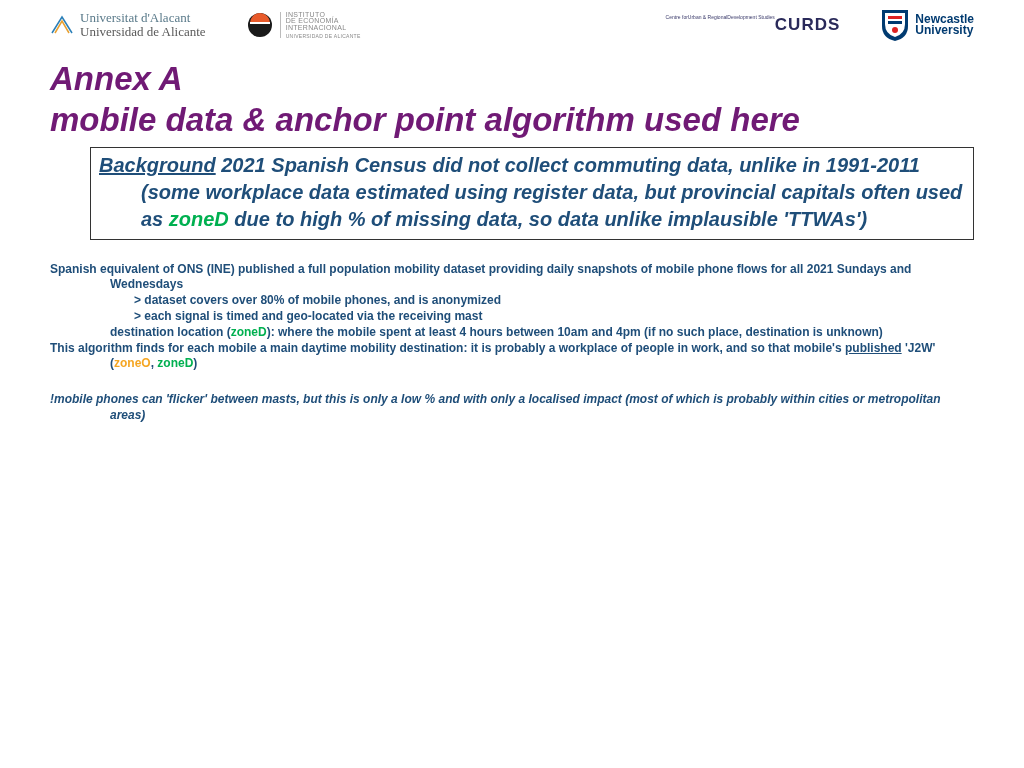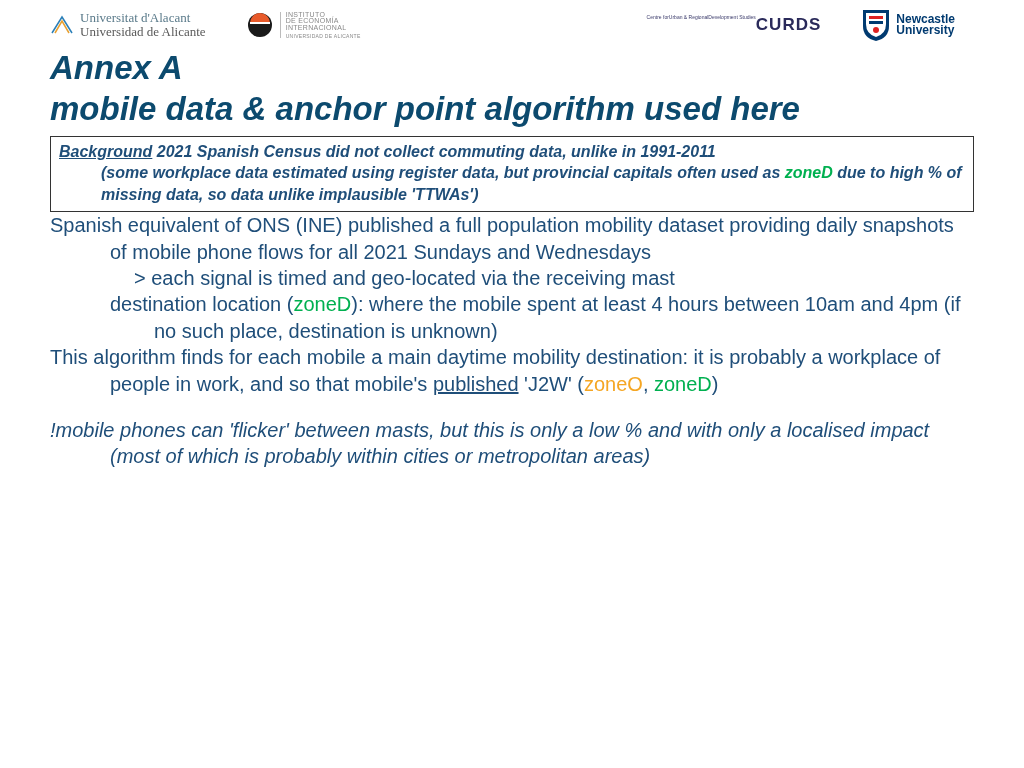--- a/index.html
+++ b/index.html
@@ -7,21 +7,21 @@
     width: 1024px;
     height: 768px;
     background: #ffffff;
     font-family: Arial, Helvetica, sans-serif;
     position: relative;
     overflow: hidden;
   }
   .logo-bar {
     display: flex;
     align-items: center;
-    padding: 8px 69px 4px 50px;
+    padding: 8px 50px 4px 50px;
     gap: 40px;
   }
   .logo {
     display: flex;
     align-items: center;
     gap: 6px;
   }
   .ua-tri {
     width: 24px; height: 20px; position: relative;
   }
@@ -40,40 +40,42 @@
   .nu-shield { width:30px; height:34px; }
   .nu-text { display:flex; flex-direction:column; line-height:0.95; }
   .nu-text span { font-size:12px; font-weight:bold; color:#003a70; }
 
   .slide-content { padding: 0 50px; }
   .title {
     font-family: Arial, sans-serif;
     font-style: italic;
     font-weight: bold;
     font-size: 33px;
-    color: #0c4a6e;
+    color: #701a75;
     line-height: 1.25;
-    margin-top: 1px;
+    margin-top: 12px;
   }
   .box {
     border: 1px solid #333;
     padding: 4px 8px 6px 8px;
     margin-top: 6px;
     font-style: italic;
     font-weight: bold;
     color: #1f4e79;
-    font-size: 16px;
+    font-size: 20px;
     line-height: 1.35;
+    margin-left: 40px;
   }
   .box .bg-label { text-decoration: underline; }
   .box .indent { padding-left: 42px; display:block; }
   .body {
+    margin-top: 22px;
     color: #1f4e79;
-    font-weight: normal;
-    font-size: 20px;
+    font-weight: bold;
+    font-size: 12px;
     line-height: 1.32;
   }
   .body p { margin-bottom: 0; }
   .hang { padding-left: 60px; text-indent: -60px; margin-bottom: 2px; }
   .sub { padding-left: 100px; text-indent: -16px; }
   .sub2 { padding-left: 60px; }
   .gap { margin-top: 20px; }
   .zoneO { color: #f5a623; }
   .zoneD { color: #00b050; }
   .ul { text-decoration: underline; }
@@ -140,20 +142,21 @@
 
   <div class="box">
     <div>
       <span class="bg-label">Background</span><span> 2021 Spanish Census did not collect commuting data, unlike in 1991-2011</span>
     </div>
     <span class="indent"><span>(some workplace data estimated using register data, but provincial capitals often used as </span><span class="zoneD">zoneD</span><span> due to high % of missing data, so data unlike implausible 'TTWAs')</span></span>
   </div>
 
   <div class="body">
     <p class="hang">Spanish equivalent of ONS (INE) published a full population mobility dataset providing daily snapshots of mobile phone flows for all 2021 Sundays and Wednesdays</p>
+    <p class="sub">&gt; dataset covers over 80% of mobile phones, and is anonymized</p>
     <p class="sub">&gt; each signal is timed and geo-located via the receiving mast</p>
 
     <p class="hang" style="padding-left:104px; text-indent:-44px;"><span>destination location (</span><span class="zoneD">zoneD</span><span>): where the mobile spent at least 4 hours between 10am and 4pm (if no such place, destination is unknown)</span></p>
 
     <p class="hang"><span>This algorithm finds for each mobile a main daytime mobility destination: it is probably a workplace of people in work, and so that mobile's </span><span class="ul">published</span><span> 'J2W' (</span><span class="zoneO">zoneO</span><span>, </span><span class="zoneD">zoneD</span><span>)</span></p>
 
     <p class="hang gap it">!mobile phones can 'flicker' between masts, but this is only a low % and with only a localised impact (most of which is probably within cities or metropolitan areas)</p>
   </div>
 </div>
 

